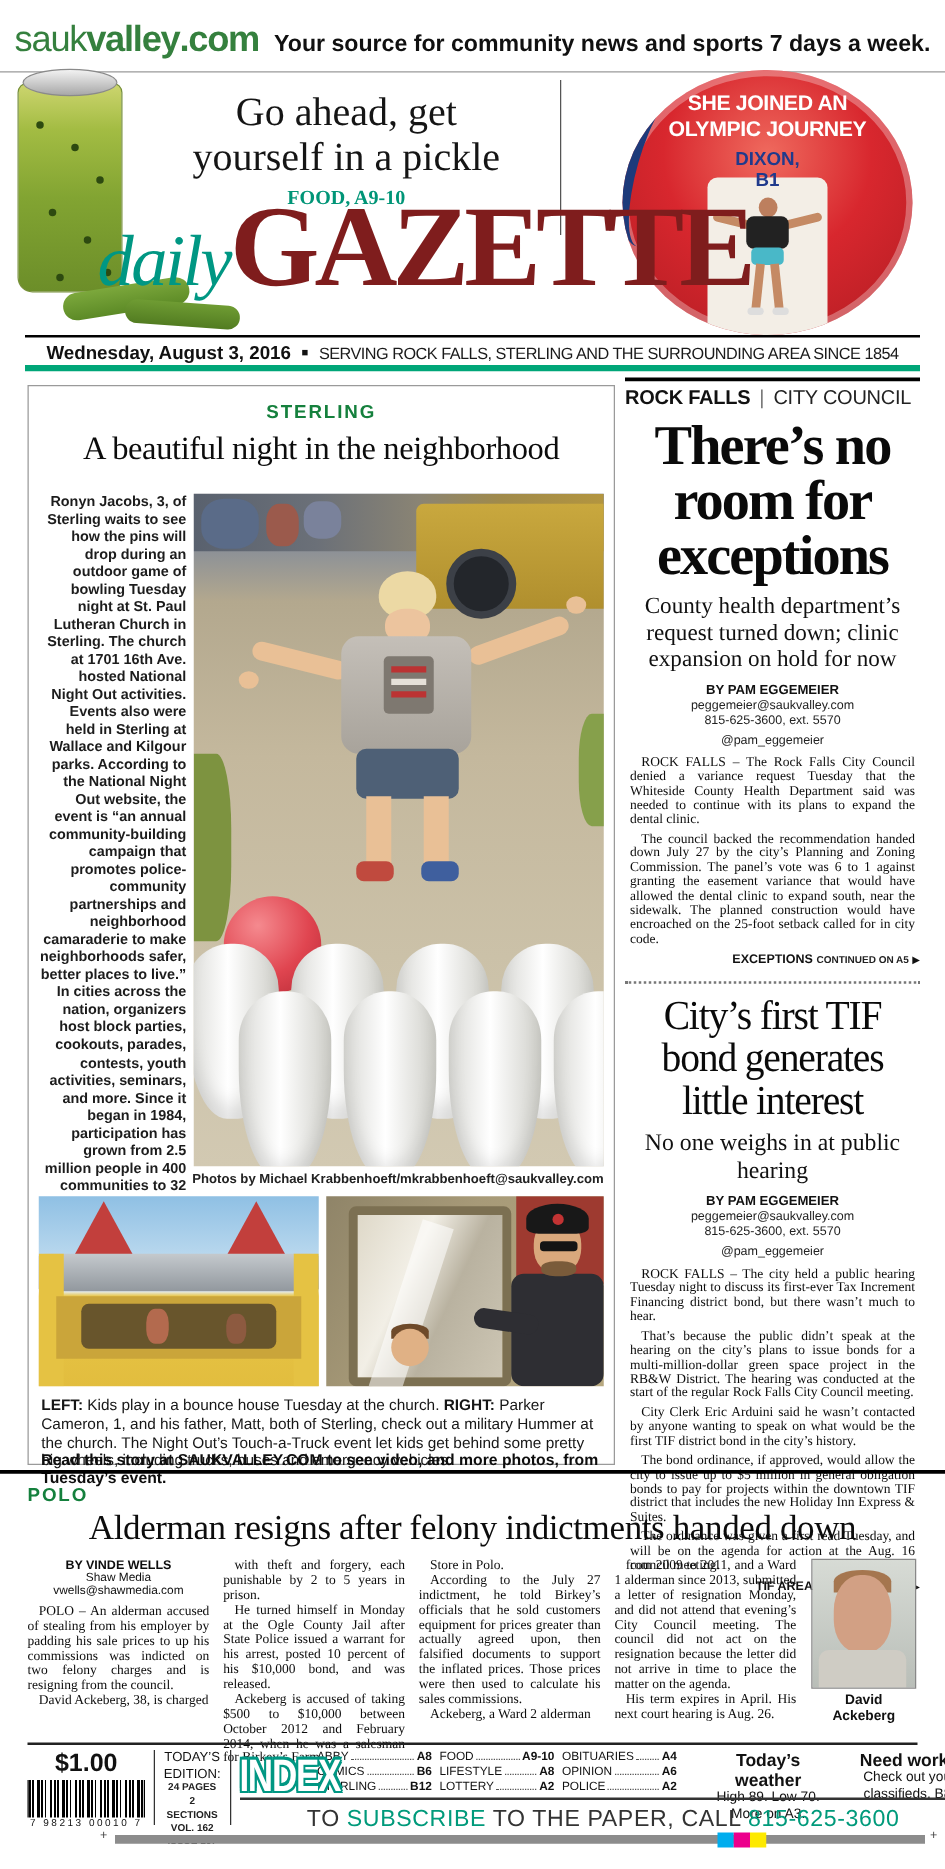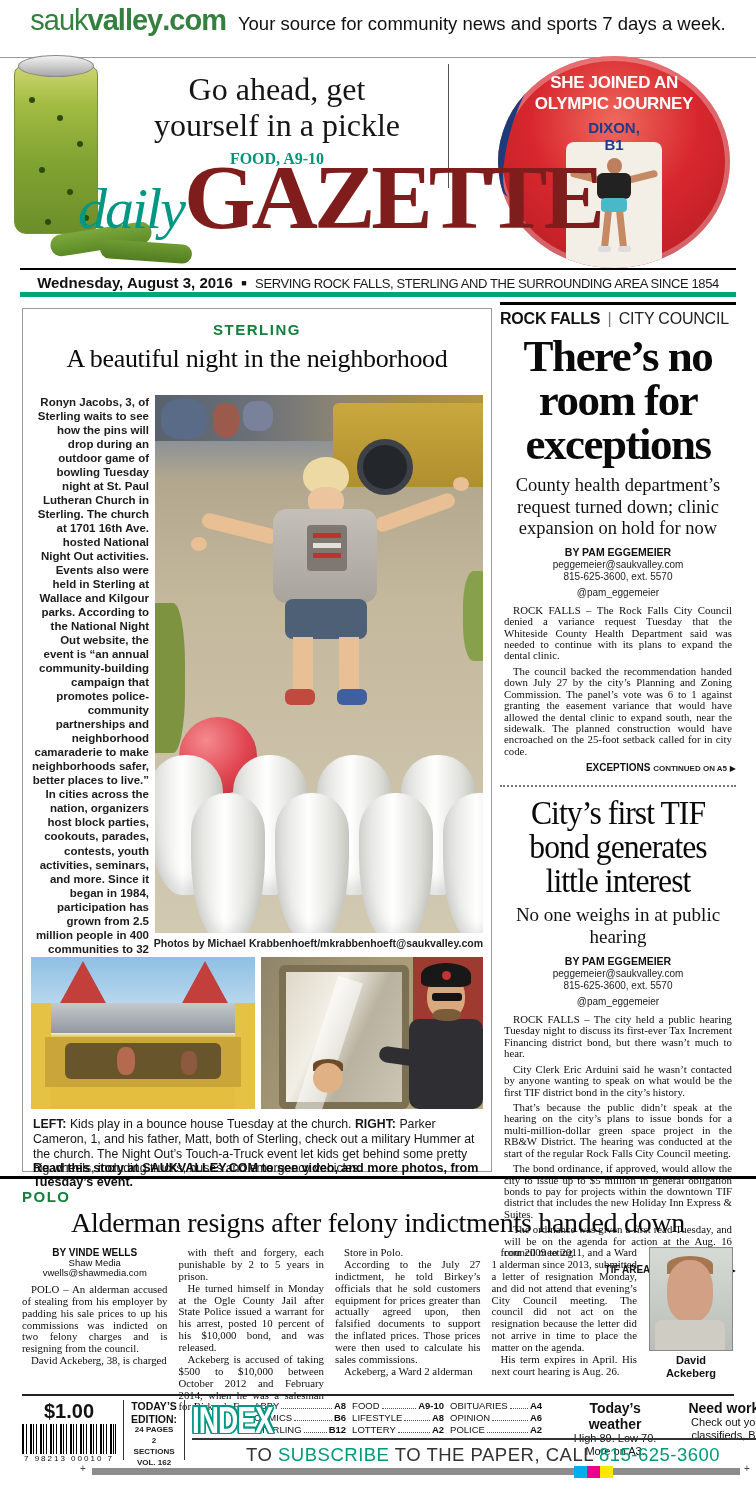--- a/index.html
+++ b/index.html
@@ -1,26 +1,26 @@
 <!DOCTYPE html>
 <html><head>
 <meta charset="utf-8">
 <style>
   html,body{margin:0;padding:0;background:#fff;}
   .page{position:relative;width:756px;height:1495px;background:#fff;overflow:hidden;
         font-family:"Liberation Sans",sans-serif;color:#111;}
   .serif{font-family:"Liberation Serif",serif;}
 
   
-  .top-banner{position:absolute;top:4px;left:0;width:756px;display:flex;justify-content:center;align-items:baseline;gap:12px;}
+  .top-banner{position:absolute;top:16px;left:0;width:756px;display:flex;justify-content:center;align-items:baseline;gap:12px;}
   .logo{font-size:29px;color:#35803e;letter-spacing:-1px;}
   .logo .lg-sauk{font-weight:500;}
   .logo .lg-valley{font-weight:800;}
   .logo .lg-com{font-weight:700;}
-  .tagline{font-size:18.5px;font-weight:normal;color:#101010;}
+  .tagline{font-size:18.5px;font-weight:bold;color:#101010;}
   .rule-gray{position:absolute;top:57px;left:0;width:756px;height:1px;background:#9a9a9a;}
 
   
   .masthead{position:absolute;top:58px;left:0;width:756px;height:210px;}
   .jar{position:absolute;left:14px;top:8px;width:82px;height:166px;border-radius:8px 8px 12px 12px;
        background:linear-gradient(180deg,#cdd56f 0%,#a3bc43 22%,#82a432 55%,#6c8e29 100%);
        border:1px solid #77903a;}
   .jar::before{content:"";position:absolute;left:3px;top:-12px;width:74px;height:20px;border-radius:50%;
        background:linear-gradient(#f2f2f2,#a8a8a8);border:1px solid #8a8a8a;}
   .jar::after{content:"";position:absolute;left:14px;top:30px;width:6px;height:6px;border-radius:50%;background:#2d4a10;
@@ -183,21 +183,21 @@
   
   .bb-topline{position:absolute;top:1394px;left:22px;width:712px;border-top:2px solid #222;}
   .bottombar{position:absolute;top:1400px;left:22px;width:712px;height:60px;display:flex;}
   .vdiv{width:0;border-left:1.5px solid #333;margin:0 7px;}
   .price-block{width:108px;text-align:center;}
   .price{font-weight:800;font-size:20px;}
   .barcode{width:92px;height:30px;margin:1px auto 0;border-left:1px solid #000;border-right:1px solid #000;
       background:repeating-linear-gradient(90deg,#000 0 1.5px,#fff 1.5px 3px,#000 3px 4px,#fff 4px 7px,#000 7px 9px,#fff 9px 10px);}
   .bar-digits{font-size:8px;letter-spacing:2px;}
   .edition{width:66px;text-align:center;}
-  .ed1{font-weight:bold;font-size:10.5px;line-height:1.2;}
+  .ed1{font-weight:normal;font-size:10.5px;line-height:1.2;}
   .ed2{font-weight:bold;font-size:8px;line-height:1.35;color:#222;}
   .bb-right{flex:1;display:flex;flex-direction:column;}
   .bb-top{display:flex;align-items:flex-start;height:36px;}
   .index-logo{width:62px;flex:none;color:#fff;font-weight:800;font-size:28px;letter-spacing:-1px;transform:scaleY(1.3);transform-origin:top left;
       text-shadow:-1.5px -1.5px 0 #009783,1.5px -1.5px 0 #009783,-1.5px 1.5px 0 #009783,1.5px 1.5px 0 #009783,-1.5px 0 0 #009783,1.5px 0 0 #009783,0 -1.5px 0 #009783,0 1.5px 0 #009783;}
   .ix-col{width:92px;flex:none;margin-right:6px;}
   .ix-row{display:flex;align-items:baseline;font-size:9.5px;line-height:1.25;}
   .ix-label{white-space:nowrap;}
   .ix-dots{flex:1;border-bottom:1.5px dotted #555;margin:0 2px 2px;}
   .ix-page{font-weight:bold;white-space:nowrap;}
@@ -382,22 +382,22 @@
     <div class="hl-tif serif">City’s first TIF bond generates little interest</div>
     <div class="deck2 serif">No one weighs in at public hearing</div>
     <div class="byline">
       <div class="b1">BY PAM EGGEMEIER</div>
       <div class="b2">peggemeier@saukvalley.com</div>
       <div class="b3">815-625-3600, ext. 5570</div>
       <div class="b4">@pam_eggemeier</div>
     </div>
     <div class="body-text serif">
       <p>ROCK FALLS – The city held a public hearing Tuesday night to discuss its first-ever Tax Increment Financing district bond, but there wasn’t much to hear.</p>
+      <p>That’s because the public didn’t speak at the hearing on the city’s plans to issue bonds for a multi-million-dollar green space project in the RB&amp;W District. The hearing was conducted at the start of the regular Rock Falls City Council meeting.</p>
       <p>City Clerk Eric Arduini said he wasn’t contacted by anyone wanting to speak on what would be the first TIF district bond in the city’s history.</p>
-      <p>That’s because the public didn’t speak at the hearing on the city’s plans to issue bonds for a multi-million-dollar green space project in the RB&amp;W District. The hearing was conducted at the start of the regular Rock Falls City Council meeting.</p>
       <p>The bond ordinance, if approved, would allow the city to issue up to $5 million in general obligation bonds to pay for projects within the downtown TIF district that includes the new Holiday Inn Express &amp; Suites.</p>
       <p>The ordinance was given a first read Tuesday, and will be on the agenda for action at the Aug. 16 council meeting.</p>
     </div>
     <div class="continued">
       <span class="cl">TIF AREA</span>
       <span class="cr">CONTINUED ON A5</span>
       <span class="ca">▶</span>
     </div>
   </div>
 

